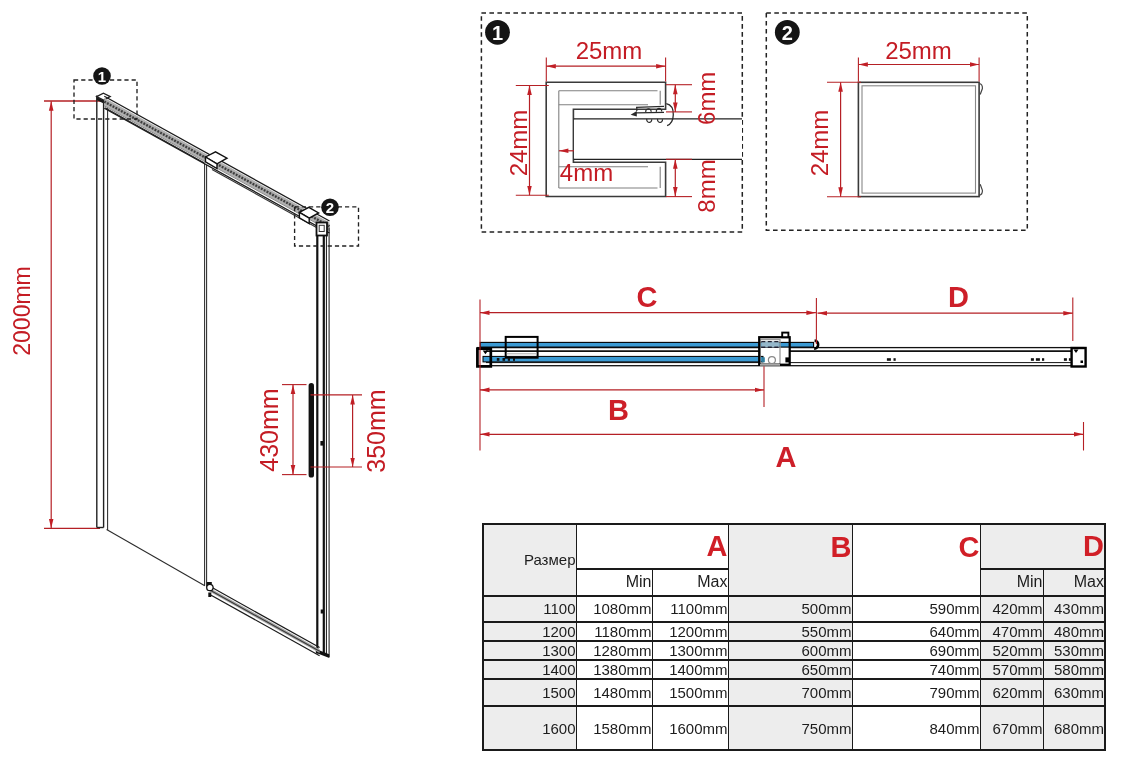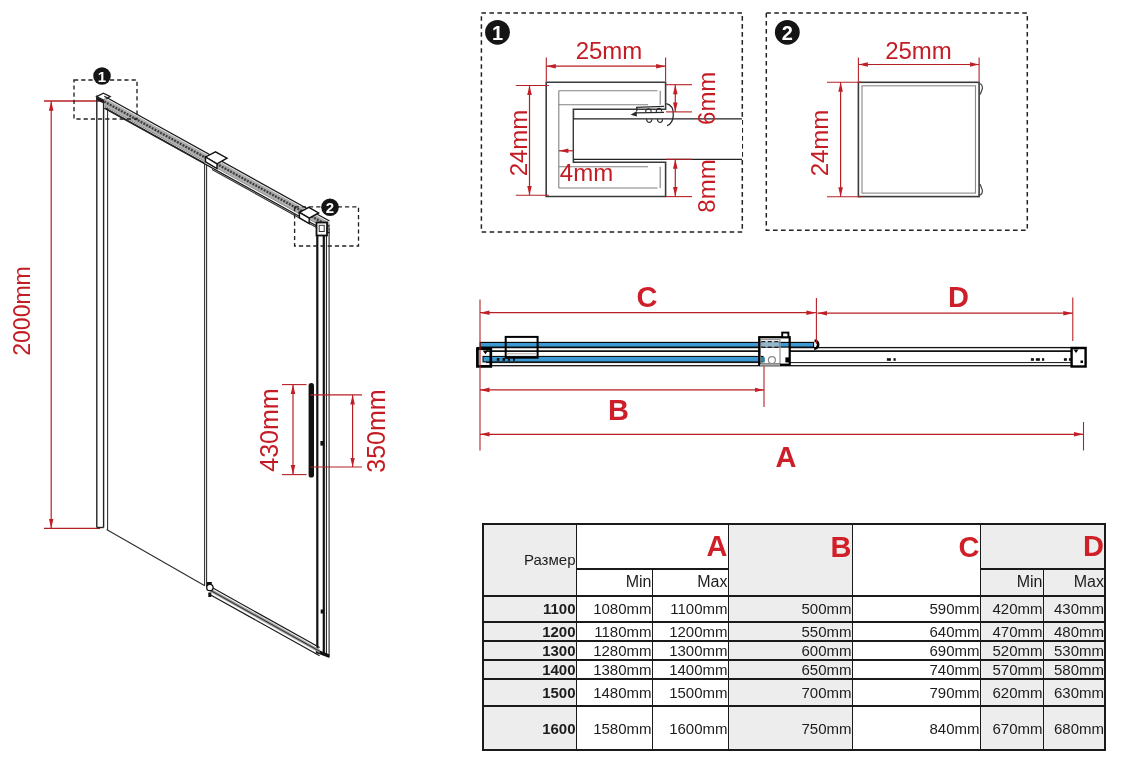--- a/index.html
+++ b/index.html
@@ -6,21 +6,21 @@
 #canvas{position:relative;width:1125px;height:776px;background:#fff;font-family:"Liberation Sans",sans-serif;overflow:hidden}
 #draw{position:absolute;left:0;top:0}
 table.dim{position:absolute;left:482px;top:522.5px;border-collapse:collapse;table-layout:fixed;font-family:"Liberation Sans",sans-serif;color:#1c1c1c}
 table.dim td,table.dim th{border:solid #1a1a1a;border-width:2px 1.5px;padding:0;text-align:right;vertical-align:middle}
 table.dim{border:2px solid #1a1a1a}
 .g{background:#ededed}
 .w{background:#ffffff}
 table.dim td.ltr{color:#d11f27;font-size:29px;font-weight:bold;font-family:"Liberation Sans",sans-serif}
 table.dim td.ltr2{color:#d11f27;font-size:29px;font-weight:bold;vertical-align:top;line-height:44px}
 table.dim td.mm{font-size:16px;font-weight:normal}
-table.dim td.sz{font-size:15px;font-weight:bold}
+table.dim td.sz{font-size:15px;font-weight:normal}
 .dt{font-size:15px}
 .rz{font-size:15px}
 </style>
 </head>
 <body>
 <div id="canvas">
 <svg id="draw" width="1125" height="776" viewBox="0 0 1125 776">
 <defs>
 <marker id="aL" markerWidth="10" markerHeight="6" refX="0" refY="3" orient="auto" markerUnits="userSpaceOnUse">
           <path d="M0,3 L9.5,0.7 L9.5,5.3 Z" fill="#c11f26"></path>

